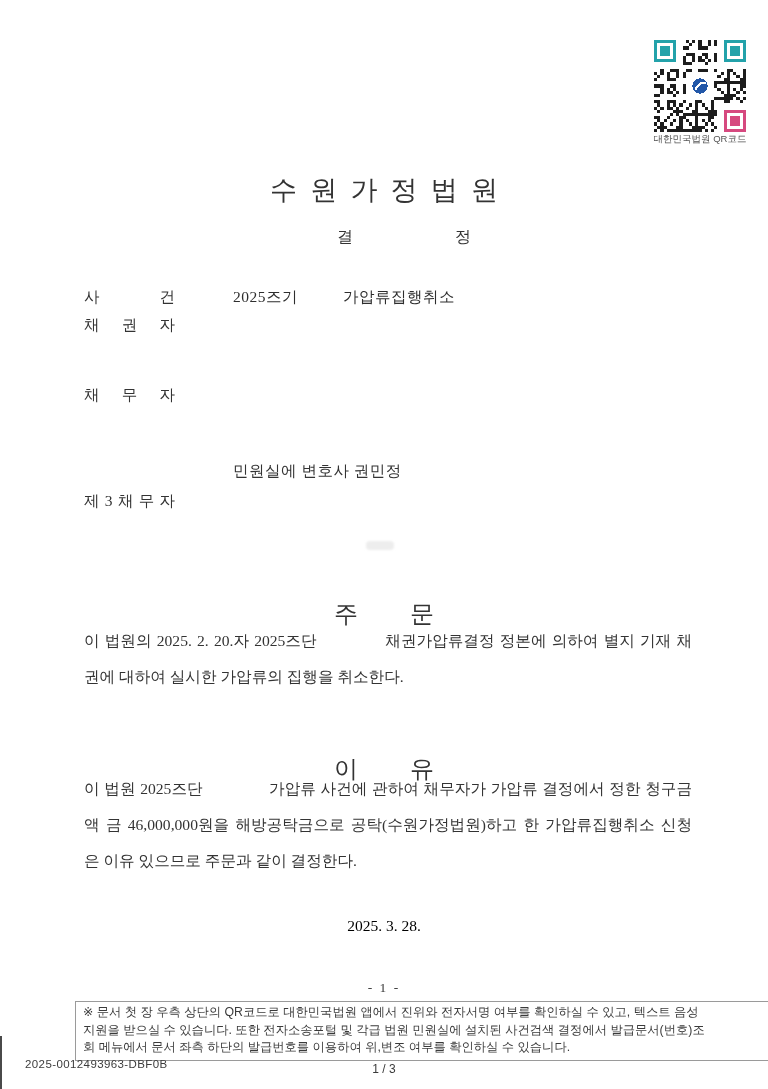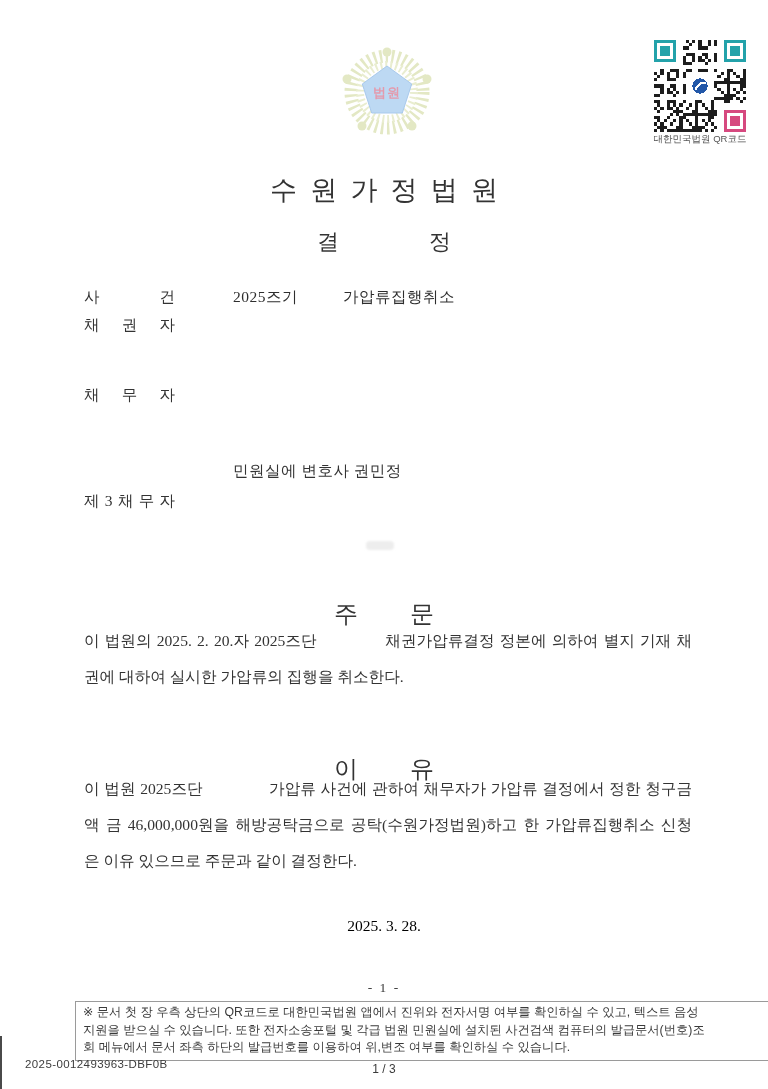--- a/index.html
+++ b/index.html
@@ -8,21 +8,21 @@
     font-family:"Liberation Serif","DejaVu Serif",serif;color:#2e2e2e;
   }
   .abs{position:absolute;}
   
   .jbox{
     position:absolute;left:50%;transform:translateX(-50%);
     text-align:justify;text-align-last:justify;white-space:nowrap;
     color:#333;
   }
   .title{top:172px;width:228px;font-size:27px;}
-  .subtitle{top:227px;width:134px;font-size:22px;}
+  .subtitle{top:227px;width:134px;font-size:16px;margin-left:20px;}
   .sec-heading{width:100px;font-size:24px;margin-top:13px;}
   
   .prow{position:absolute;left:84px;width:620px;height:22px;font-size:15.5px;}
   .plabel{
     display:inline-block;width:91px;text-align:justify;text-align-last:justify;
     white-space:nowrap;color:#333;
   }
   .pval{position:absolute;top:0;white-space:nowrap;letter-spacing:0.5px;}
   
   .para{position:absolute;left:84px;width:608px;font-size:15.6px;color:#333;}
@@ -45,33 +45,20 @@
   .qr-caption{left:644px;top:133px;width:112px;text-align:center;font-family:"Liberation Sans","DejaVu Sans",sans-serif;font-size:9.5px;color:#555;}
   .seal-wrap{left:341px;top:46px;width:92px;height:92px;}
   .edge-artifact{left:0;top:1036px;width:2px;height:53px;background:#4a4a4a;}
   .smudge{left:366px;top:541px;width:28px;height:9px;background:#ededed;border-radius:4px;filter:blur(1px);}
 </style>
 </head>
 <body>
 
 <div class="page">
 
-  <div class="abs seal-wrap">
-    <svg width="92" height="92" viewBox="0 0 92 92">
-      <circle cx="46" cy="46" r="36" fill="none" stroke="#e3e8c4" stroke-width="13" stroke-dasharray="2.5 3.5"></circle>
-      <circle cx="46" cy="46" r="27" fill="none" stroke="#e9edd0" stroke-width="8" stroke-dasharray="2 3"></circle>
-      <circle cx="46" cy="6" r="4.5" fill="#e3e8c4"></circle>
-      <circle cx="86" cy="33" r="4.5" fill="#e3e8c4"></circle>
-      <circle cx="71" cy="80" r="4.5" fill="#e3e8c4"></circle>
-      <circle cx="21" cy="80" r="4.5" fill="#e3e8c4"></circle>
-      <circle cx="6" cy="33" r="4.5" fill="#e3e8c4"></circle>
-      <path d="M46 20 L70.7 38 L61.3 67 L30.7 67 L21.3 38 Z" fill="#bdd9f3" stroke="#a8c9ec" stroke-width="1"></path>
-      <text x="46" y="51" font-size="13" font-weight="bold" fill="#e49aac" text-anchor="middle" letter-spacing="1">법원</text>
-    </svg>
-  </div>
 
   <div class="abs qr-wrap">
     <svg width="92" height="92" viewBox="0 0 29 29" shape-rendering="crispEdges">
       <rect x="0" y="0" width="29" height="29" fill="#ffffff"></rect>
       <path d="M10 0h1v1h-1zM12 0h1v1h-1zM14 0h1v1h-1zM17 0h1v1h-1zM19 0h1v1h-1zM11 1h1v1h-1zM14 1h1v1h-1zM17 1h1v1h-1zM19 1h1v1h-1zM9 2h1v1h-1zM10 2h1v1h-1zM14 2h1v1h-1zM15 2h1v1h-1zM16 2h1v1h-1zM10 4h1v1h-1zM11 4h1v1h-1zM12 4h1v1h-1zM15 4h1v1h-1zM16 4h1v1h-1zM19 4h1v1h-1zM9 5h1v1h-1zM12 5h1v1h-1zM14 5h1v1h-1zM16 5h1v1h-1zM19 5h1v1h-1zM9 6h1v1h-1zM12 6h1v1h-1zM14 6h1v1h-1zM15 6h1v1h-1zM17 6h1v1h-1zM19 6h1v1h-1zM9 7h1v1h-1zM10 7h1v1h-1zM11 7h1v1h-1zM16 7h1v1h-1zM2 9h1v1h-1zM5 9h1v1h-1zM6 9h1v1h-1zM7 9h1v1h-1zM10 9h1v1h-1zM11 9h1v1h-1zM14 9h1v1h-1zM15 9h1v1h-1zM16 9h1v1h-1zM19 9h1v1h-1zM23 9h1v1h-1zM24 9h1v1h-1zM28 9h1v1h-1zM0 10h1v1h-1zM2 10h1v1h-1zM4 10h1v1h-1zM7 10h1v1h-1zM9 10h1v1h-1zM21 10h1v1h-1zM23 10h1v1h-1zM25 10h1v1h-1zM28 10h1v1h-1zM1 11h1v1h-1zM4 11h1v1h-1zM7 11h1v1h-1zM9 11h1v1h-1zM20 11h1v1h-1zM23 11h1v1h-1zM26 11h1v1h-1zM28 11h1v1h-1zM0 12h1v1h-1zM4 12h1v1h-1zM5 12h1v1h-1zM6 12h1v1h-1zM22 12h1v1h-1zM23 12h1v1h-1zM27 12h1v1h-1zM28 12h1v1h-1zM19 13h1v1h-1zM20 13h1v1h-1zM21 13h1v1h-1zM22 13h1v1h-1zM23 13h1v1h-1zM24 13h1v1h-1zM25 13h1v1h-1zM26 13h1v1h-1zM27 13h1v1h-1zM28 13h1v1h-1zM0 14h1v1h-1zM1 14h1v1h-1zM2 14h1v1h-1zM5 14h1v1h-1zM6 14h1v1h-1zM9 14h1v1h-1zM19 14h1v1h-1zM23 14h1v1h-1zM27 14h1v1h-1zM28 14h1v1h-1zM2 15h1v1h-1zM4 15h1v1h-1zM6 15h1v1h-1zM9 15h1v1h-1zM20 15h1v1h-1zM23 15h1v1h-1zM25 15h1v1h-1zM27 15h1v1h-1zM2 16h1v1h-1zM4 16h1v1h-1zM5 16h1v1h-1zM7 16h1v1h-1zM9 16h1v1h-1zM21 16h1v1h-1zM23 16h1v1h-1zM26 16h1v1h-1zM28 16h1v1h-1zM0 17h1v1h-1zM1 17h1v1h-1zM6 17h1v1h-1zM22 17h1v1h-1zM23 17h1v1h-1zM24 17h1v1h-1zM25 17h1v1h-1zM19 18h1v1h-1zM20 18h1v1h-1zM21 18h1v1h-1zM22 18h1v1h-1zM23 18h1v1h-1zM24 18h1v1h-1zM26 18h1v1h-1zM28 18h1v1h-1zM0 19h1v1h-1zM1 19h1v1h-1zM4 19h1v1h-1zM5 19h1v1h-1zM6 19h1v1h-1zM9 19h1v1h-1zM13 19h1v1h-1zM14 19h1v1h-1zM18 19h1v1h-1zM22 19h1v1h-1zM23 19h1v1h-1zM27 19h1v1h-1zM1 20h1v1h-1zM4 20h1v1h-1zM6 20h1v1h-1zM8 20h1v1h-1zM11 20h1v1h-1zM13 20h1v1h-1zM15 20h1v1h-1zM18 20h1v1h-1zM0 21h1v1h-1zM2 21h1v1h-1zM4 21h1v1h-1zM5 21h1v1h-1zM7 21h1v1h-1zM10 21h1v1h-1zM13 21h1v1h-1zM16 21h1v1h-1zM18 21h1v1h-1zM1 22h1v1h-1zM6 22h1v1h-1zM7 22h1v1h-1zM8 22h1v1h-1zM12 22h1v1h-1zM13 22h1v1h-1zM17 22h1v1h-1zM18 22h1v1h-1zM19 22h1v1h-1zM5 23h1v1h-1zM7 23h1v1h-1zM9 23h1v1h-1zM10 23h1v1h-1zM11 23h1v1h-1zM12 23h1v1h-1zM13 23h1v1h-1zM14 23h1v1h-1zM15 23h1v1h-1zM16 23h1v1h-1zM17 23h1v1h-1zM18 23h1v1h-1zM19 23h1v1h-1zM0 24h1v1h-1zM1 24h1v1h-1zM4 24h1v1h-1zM8 24h1v1h-1zM9 24h1v1h-1zM13 24h1v1h-1zM17 24h1v1h-1zM18 24h1v1h-1zM1 25h1v1h-1zM3 25h1v1h-1zM6 25h1v1h-1zM8 25h1v1h-1zM10 25h1v1h-1zM13 25h1v1h-1zM15 25h1v1h-1zM17 25h1v1h-1zM0 26h1v1h-1zM2 26h1v1h-1zM5 26h1v1h-1zM8 26h1v1h-1zM11 26h1v1h-1zM13 26h1v1h-1zM16 26h1v1h-1zM18 26h1v1h-1zM1 27h1v1h-1zM2 27h1v1h-1zM3 27h1v1h-1zM7 27h1v1h-1zM8 27h1v1h-1zM12 27h1v1h-1zM13 27h1v1h-1zM14 27h1v1h-1zM15 27h1v1h-1zM19 27h1v1h-1zM0 28h1v1h-1zM2 28h1v1h-1zM4 28h1v1h-1zM5 28h1v1h-1zM6 28h1v1h-1zM7 28h1v1h-1zM8 28h1v1h-1zM9 28h1v1h-1zM10 28h1v1h-1zM11 28h1v1h-1zM12 28h1v1h-1zM13 28h1v1h-1zM14 28h1v1h-1zM16 28h1v1h-1zM18 28h1v1h-1z" fill="#1d1d1d"></path>
       <g>
         <rect x="0" y="0" width="7" height="7" fill="#23a2aa"></rect>
           <rect x="1" y="1" width="5" height="5" fill="#fff"></rect>
           <rect x="2" y="2" width="3" height="3" fill="#23a2aa"></rect>
       </g>
@@ -126,20 +113,20 @@
     <div class="jline">이 법원 2025즈단　　　　가압류 사건에 관하여 채무자가 가압류 결정에서 정한 청구금</div>
     <div class="jline">액 금 46,000,000원을 해방공탁금으로 공탁(수원가정법원)하고 한 가압류집행취소 신청</div>
     <div class="lline">은 이유 있으므로 주문과 같이 결정한다.</div>
   </div>
 
   <div class="abs date-line">2025. 3. 28.</div>
 
   <div class="abs page-marker">- 1 -</div>
   <div class="abs footer-box">
     <div>※ 문서 첫 장 우측 상단의 QR코드로 대한민국법원 앱에서 진위와 전자서명 여부를 확인하실 수 있고, 텍스트 음성</div>
-    <div>지원을 받으실 수 있습니다. 또한 전자소송포털 및 각급 법원 민원실에 설치된 사건검색 컴퓨터의 발급문서(번호)조</div>
+    <div>지원을 받으실 수 있습니다. 또한 전자소송포털 및 각급 법원 민원실에 설치된 사건검색 결정에서 발급문서(번호)조</div>
     <div>회 메뉴에서 문서 좌측 하단의 발급번호를 이용하여 위,변조 여부를 확인하실 수 있습니다.</div>
   </div>
   <div class="abs doc-number">2025-0012493963-DBF0B</div>
   <div class="abs page-of">1 / 3</div>
 
   <div class="abs edge-artifact"></div>
 </div>
 
 </body></html>

